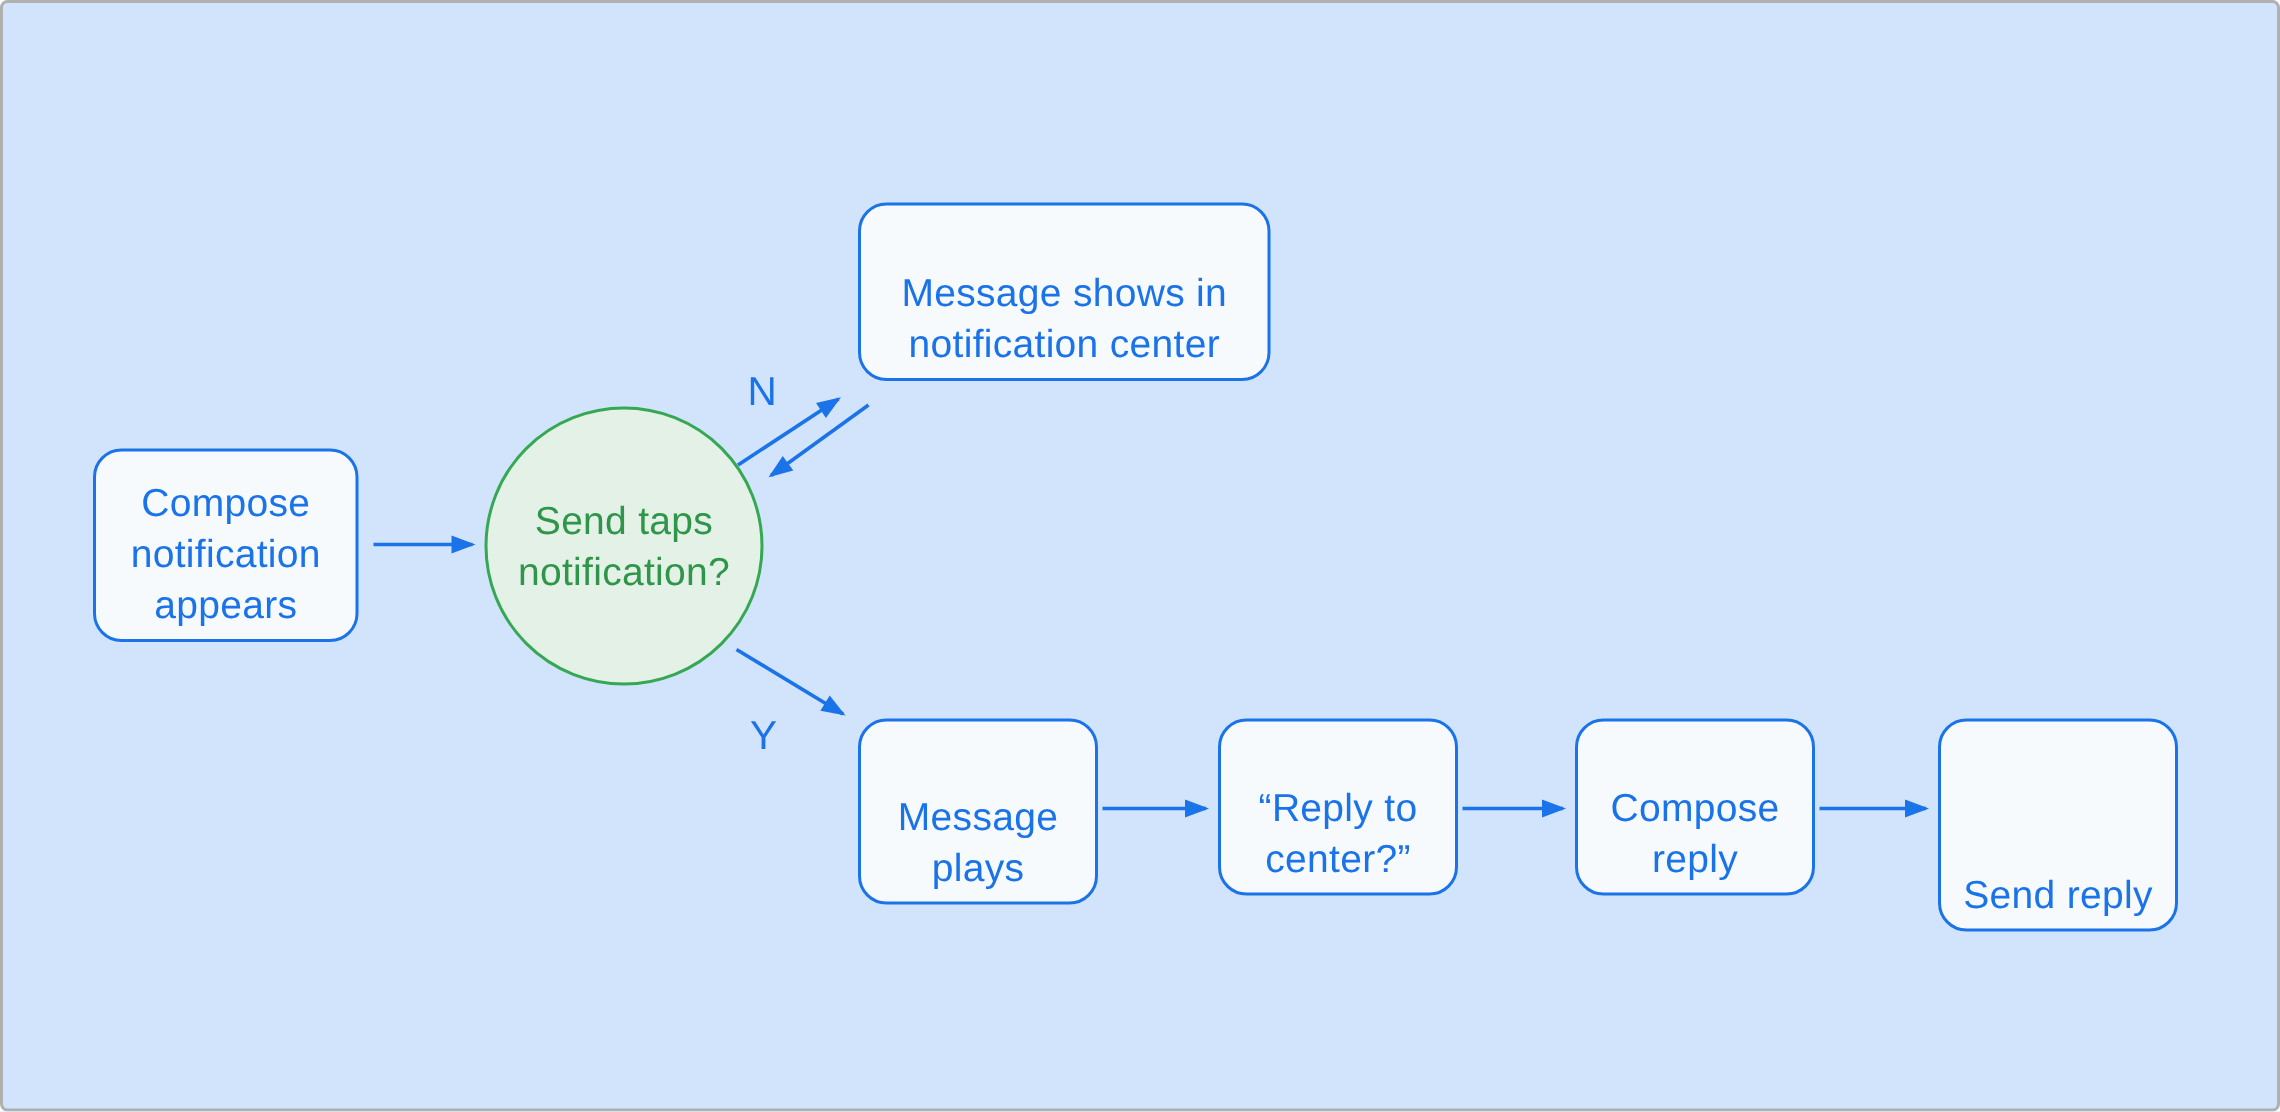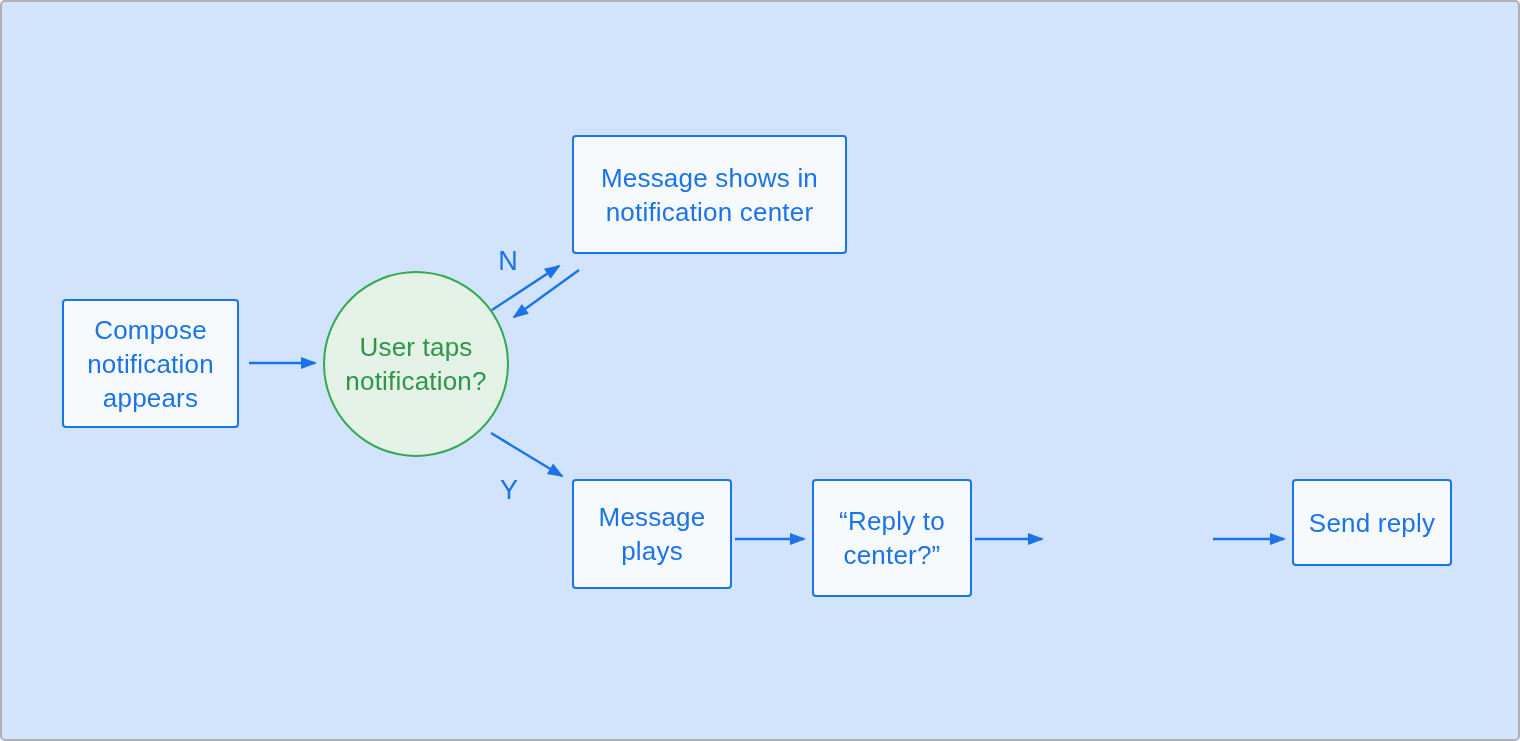--- a/index.html
+++ b/index.html
@@ -37,38 +37,39 @@
     align-items: center;
     justify-content: center;
     text-align: center;
     font-size: 26px;
     line-height: 34px;
     letter-spacing: 0.2px;
   }
   .box {
     background: var(--node-fill);
     border: 2.5px solid var(--blue);
-    border-radius: 4px;
+    border-radius: 19px;
     color: var(--blue);
     padding: 6px 8px;
+    align-items: flex-end;
   }
   .circle {
     background: var(--green-fill);
     border: 2.5px solid var(--green);
     border-radius: 50%;
     color: var(--green-text);
     padding: 10px;
   }
   .node-start        { left: 60px;   top: 297px; width: 177px; height: 129px; }
   .node-decision     { left: 321px;  top: 269px; width: 186px; height: 186px; }
   .node-notif-center { left: 570px;  top: 133px; width: 275px; height: 119px; }
-  .node-plays        { left: 570px;  top: 477px; width: 160px; height: 110px; }
+  .node-plays        { left: 570px;  top: 477px; width: 160px; height: 124px; }
   .node-reply-q      { left: 810px;  top: 477px; width: 160px; height: 118px; }
   .node-compose      { left: 1048px; top: 477px; width: 160px; height: 118px; }
-  .node-send         { left: 1290px; top: 477px; width: 160px; height: 87px; }
+  .node-send         { left: 1290px; top: 477px; width: 160px; height: 142px; }
   .edge-label {
     position: absolute;
     width: 30px;
     text-align: center;
     color: var(--blue);
     font-size: 27px;
     line-height: 30px;
   }
   .edge-label-no  { left: 491px; top: 244px; }
   .edge-label-yes { left: 492px; top: 473px; }
@@ -96,35 +97,38 @@
     <line x1="733" y1="537" x2="802" y2="537" marker-end="url(#arrow)"></line>
     <line x1="973" y1="537" x2="1040" y2="537" marker-end="url(#arrow)"></line>
     <line x1="1211" y1="537" x2="1282" y2="537" marker-end="url(#arrow)"></line>
   </svg>
 
   <div class="node box node-start">
     <span>Compose notification appears</span>
   </div>
 
   <div class="node circle node-decision">
-    <span>User taps notification?</span>
+    <span>Send taps notification?</span>
   </div>
 
   <div class="node box node-notif-center">
     <span>Message shows in notification center</span>
   </div>
 
   <div class="node box node-plays">
     <span>Message plays</span>
   </div>
 
   <div class="node box node-reply-q">
     <span>“Reply to center?”</span>
   </div>
 
+  <div class="node box node-compose">
+    <span>Compose reply</span>
+  </div>
 
   <div class="node box node-send">
     <span>Send reply</span>
   </div>
 
   <div class="edge-label edge-label-no">N</div>
   <div class="edge-label edge-label-yes">Y</div>
 
 </div>
 

